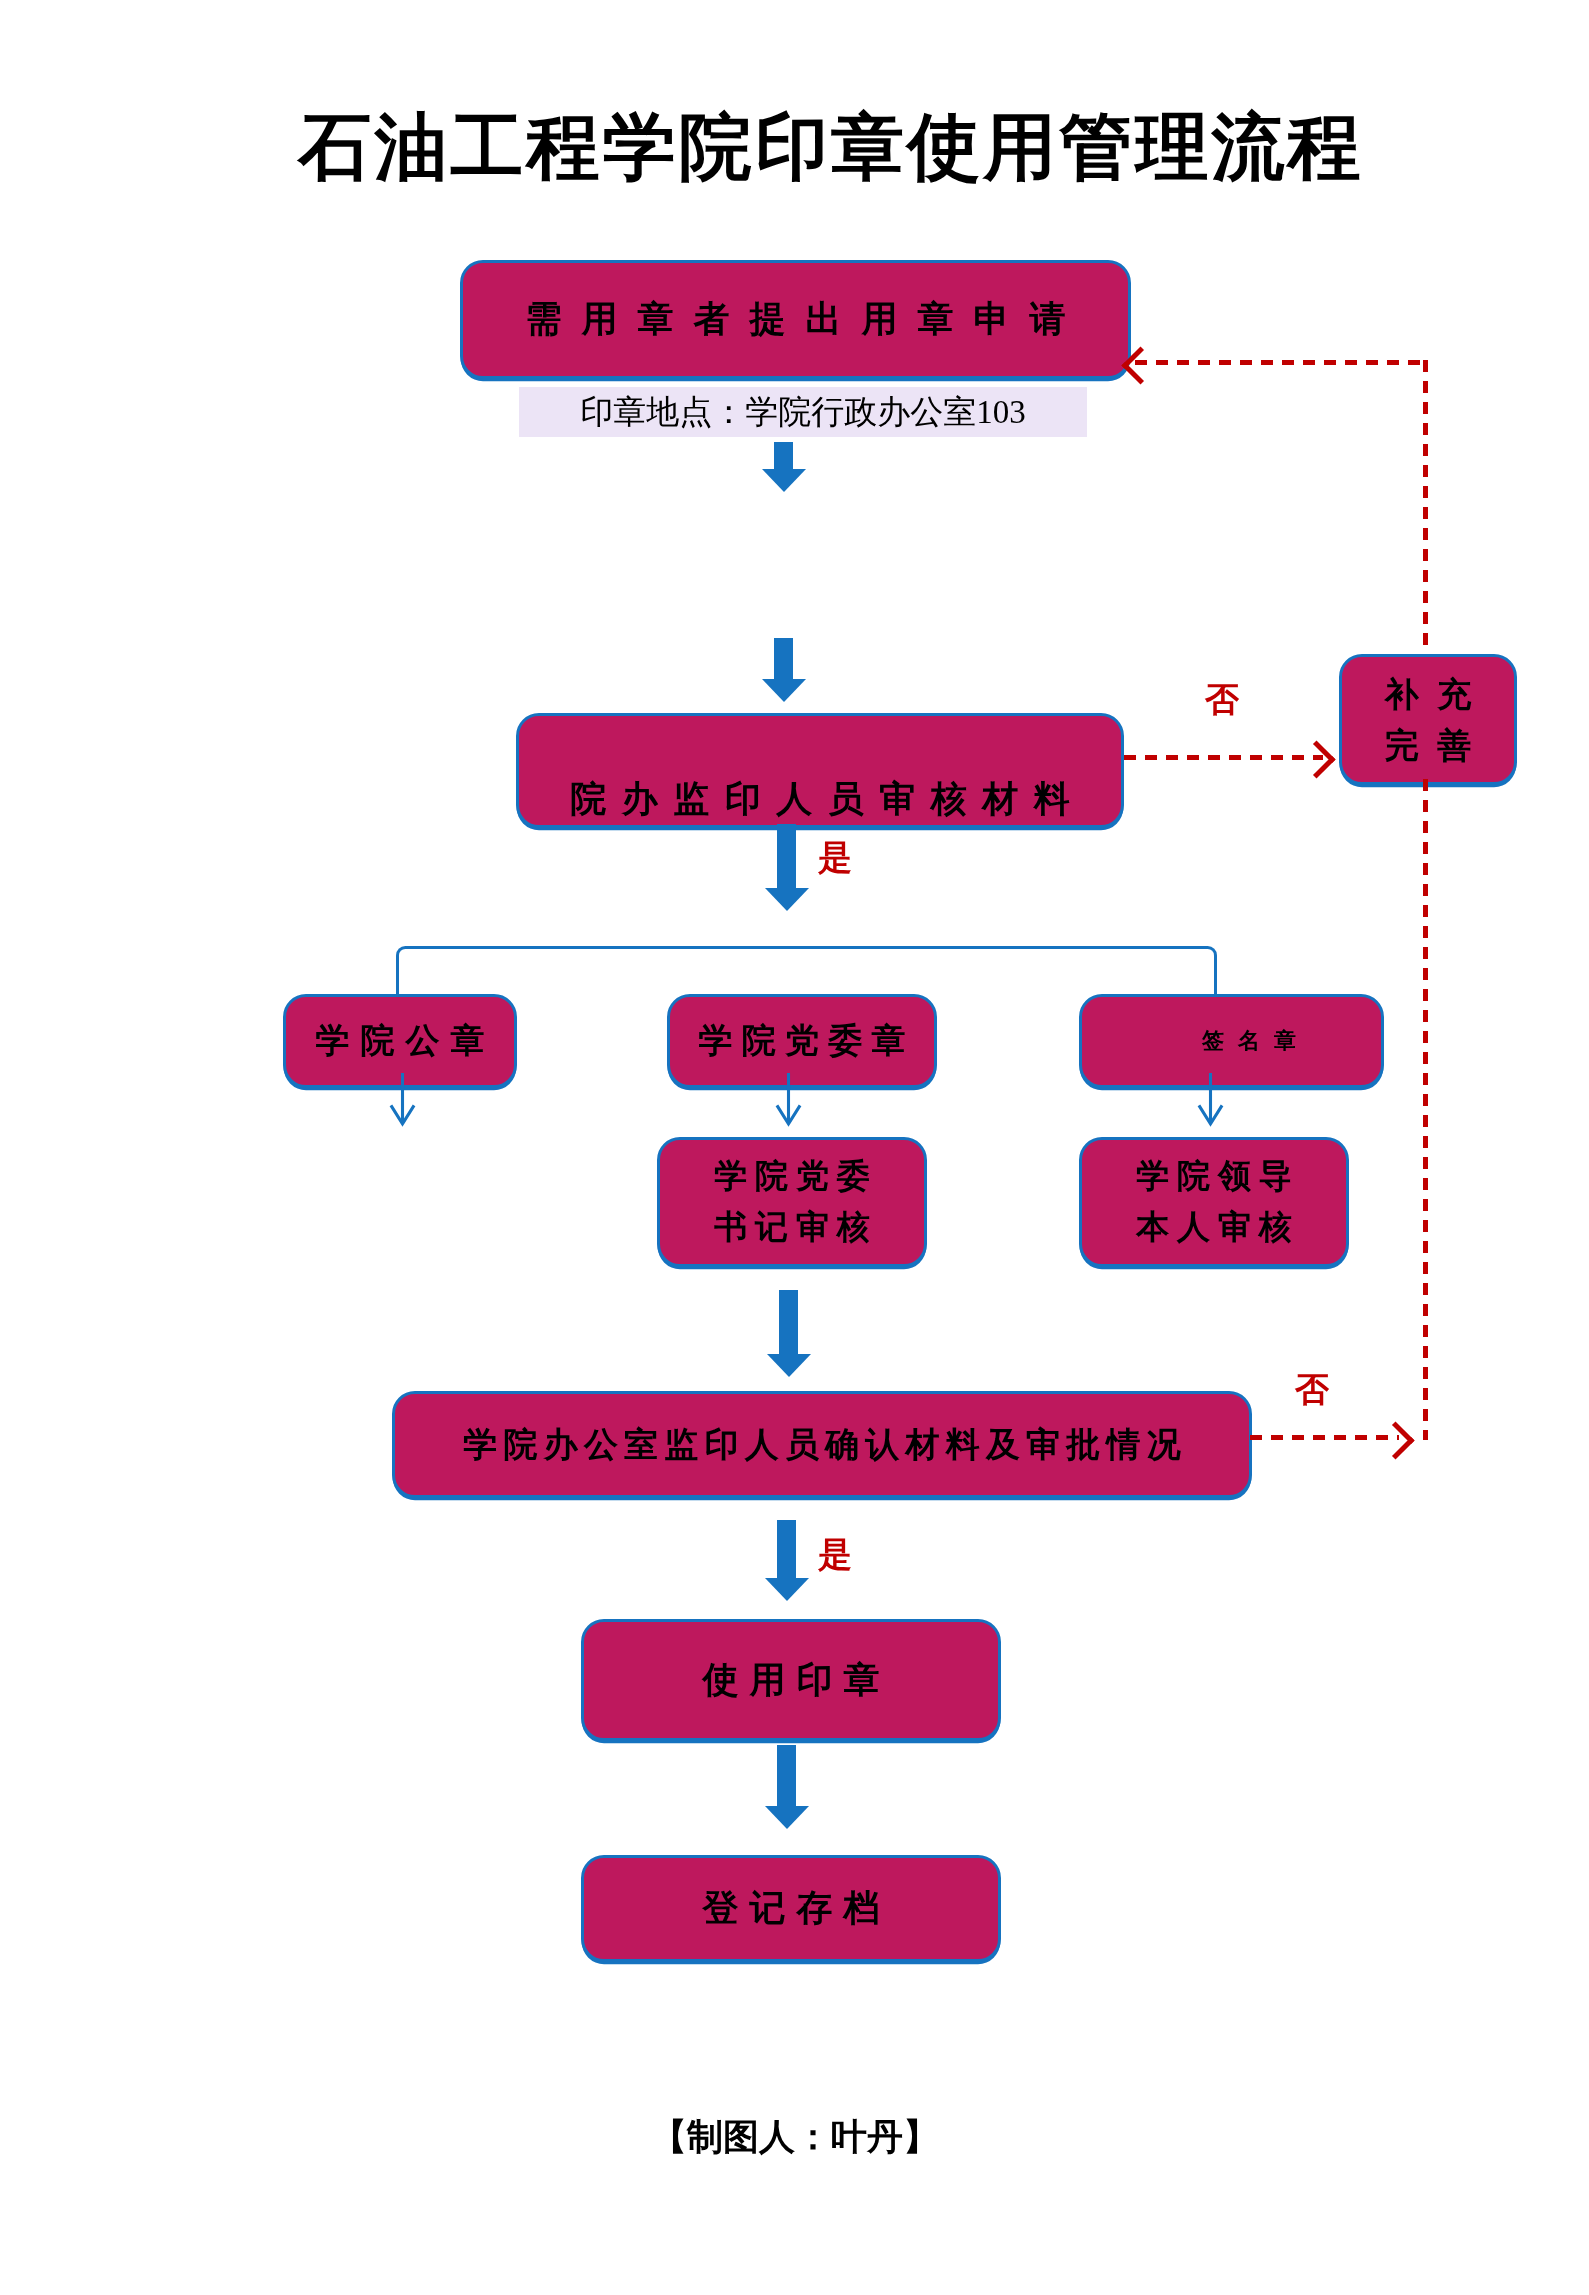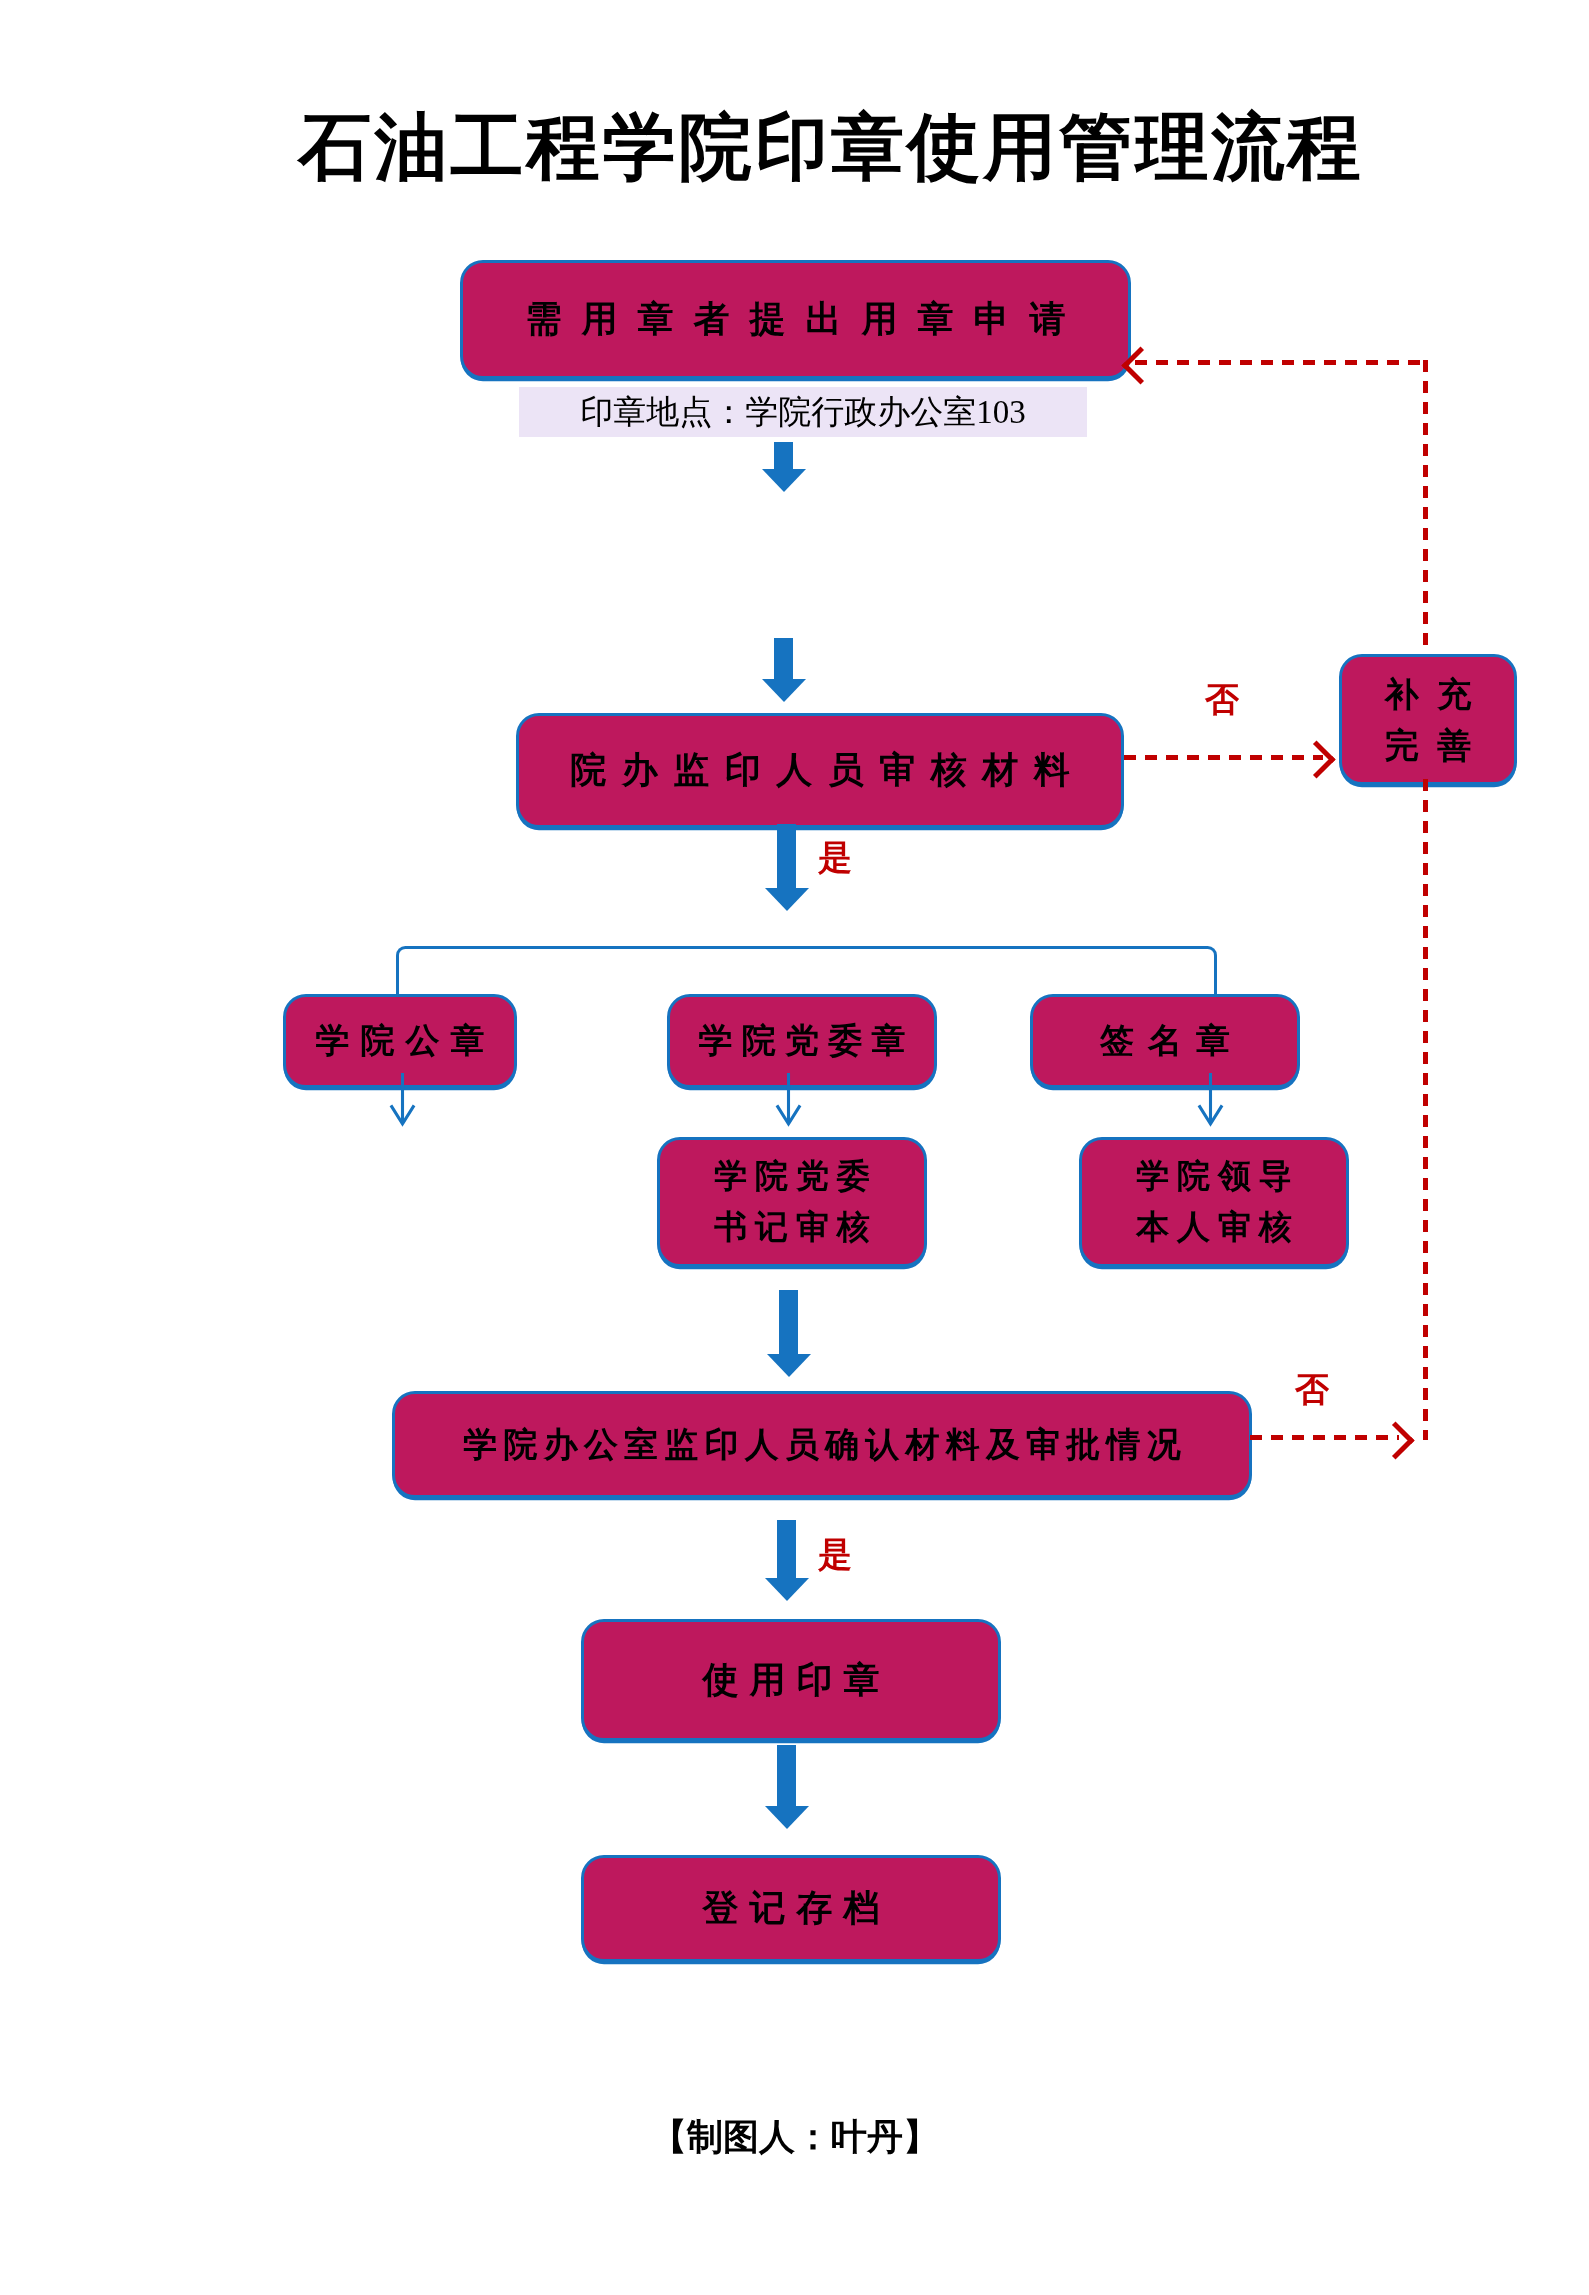--- a/index.html
+++ b/index.html
@@ -126,21 +126,21 @@
     <div class="sh"></div>
     <div class="hd"></div>
   </div>
 
 
   <div class="barrow" style="left:762px;top:638px;height:64px;">
     <div class="sh"></div>
     <div class="hd"></div>
   </div>
 
-  <div class="box" style="left:516px;top:713px;width:602px;height:109px;letter-spacing:15.5px;text-indent:15.5px;">
+  <div class="box" style="left:516px;top:713px;width:602px;height:109px;letter-spacing:15.5px;text-indent:15.5px;align-items:flex-end;">
     <span class="inner">院办监印人员审核材料</span>
   </div>
 
   <div class="rlabel" style="left:1195px;top:682px;width:54px;text-align:center;">否</div>
   <div class="dash-h" style="left:1124px;top:755px;width:199px;"></div>
   <div class="chev r" style="left:1303px;top:746px;"></div>
 
   <div class="box" style="left:1339px;top:654px;width:172px;height:125px;font-size:34px;letter-spacing:18.6px;text-indent:18.6px;line-height:1.5;">
     <span class="inner">
       <span style="display:block;">补充</span>
@@ -161,21 +161,21 @@
   <div class="rlabel" style="left:818px;top:840px;">是</div>
 
   <div class="bracket" style="left:396px;top:946px;width:815px;height:47px;"></div>
 
   <div class="box" style="left:283px;top:994px;width:228px;height:88px;font-size:34px;letter-spacing:11px;text-indent:11px;">
     <span class="inner">学院公章</span>
   </div>
   <div class="box" style="left:657px;top:994px;width:264px;height:88px;font-size:34px;letter-spacing:9.3px;text-indent:9.3px;margin-left:10px;">
     <span class="inner">学院党委章</span>
   </div>
-  <div class="box" style="left:1030px;top:994px;width:264px;height:88px;font-size:34px;letter-spacing:14px;text-indent:14px;">
+  <div class="box" style="left:1079px;top:994px;width:264px;height:88px;font-size:22px;letter-spacing:14px;text-indent:14px;padding-left:35px;">
     <span class="inner">签名章</span>
   </div>
 
   <svg class="tarrow" style="left:387px;top:1073px;" viewBox="0 0 40 70">
     <line x1="20" y1="0" x2="20" y2="64" stroke="#1673c0" stroke-width="4"></line>
     <polyline points="5,42 20,66 35,42" fill="none" stroke="#1673c0" stroke-width="4"></polyline>
   </svg>
   <svg class="tarrow" style="left:773px;top:1073px;" viewBox="0 0 40 70">
     <line x1="20" y1="0" x2="20" y2="64" stroke="#1673c0" stroke-width="4"></line>
     <polyline points="5,42 20,66 35,42" fill="none" stroke="#1673c0" stroke-width="4"></polyline>

